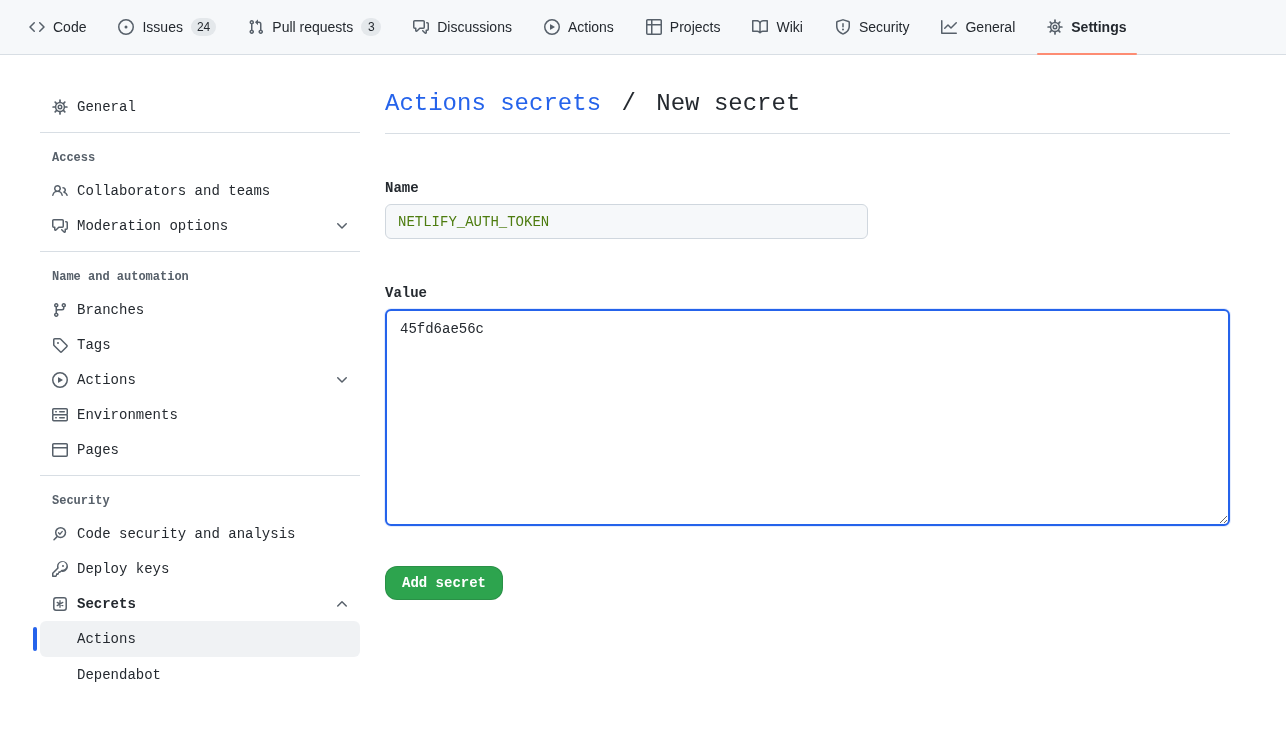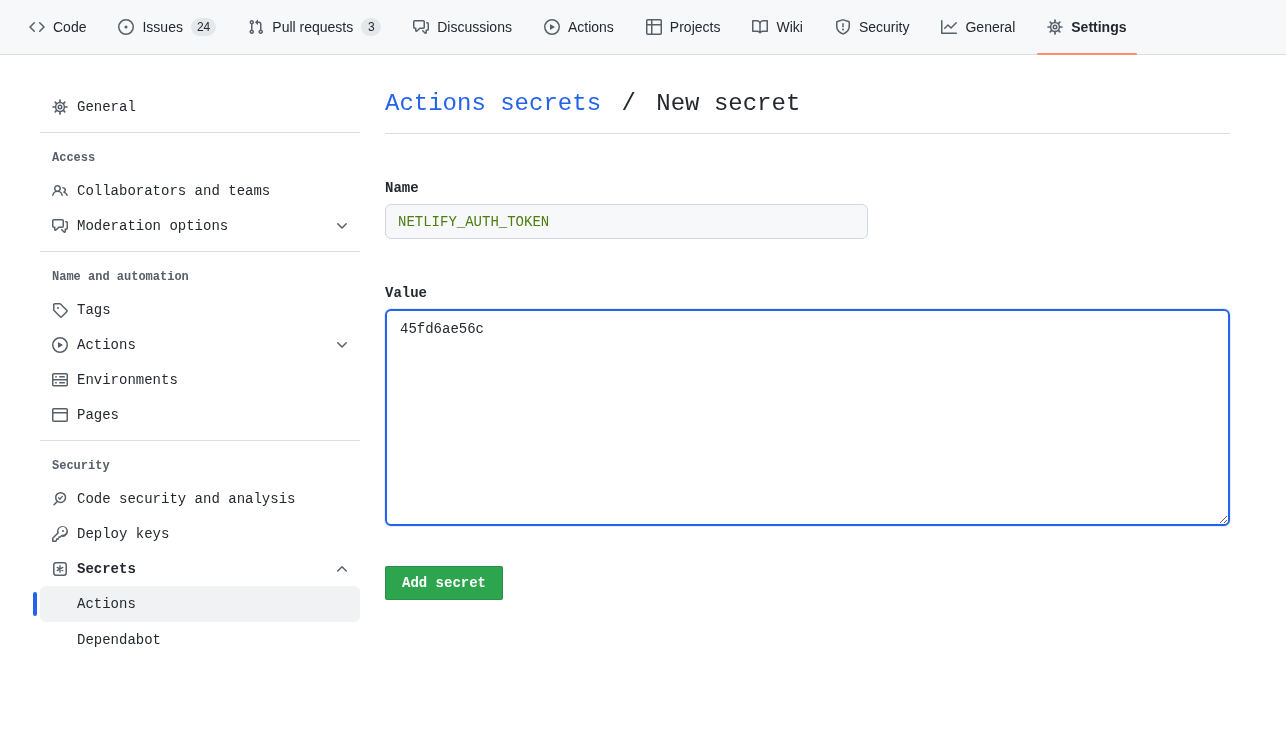--- a/index.html
+++ b/index.html
@@ -74,21 +74,21 @@
   .value-textarea {
     width:845px; height:217px; padding:10px 13px; font-size:14px;
     font-family:inherit; color:#24292f; background:#ffffff;
     border:2px solid #2563eb; border-radius:6px; outline:none;
     box-shadow:0 0 0 1px rgba(37,99,235,0.12); resize:both;
   }
   .btn-primary {
     margin-top:36px; background:#2da44e; color:#ffffff;
     font-weight:700; font-size:14px; font-family:inherit;
     padding:8px 16px; border:1px solid rgba(27,31,36,0.15);
-    border-radius:2px; cursor:pointer;
+    border-radius:12px; cursor:pointer;
   }
 </style>
 </head>
 <body>
 
 <nav class="topnav">
 
   <a class="tab">
     <span class="oi">
         <svg viewBox="0 0 16 16" width="16" height="16" fill="currentColor">
@@ -222,20 +222,28 @@
       <span class="oi chev">
           <svg viewBox="0 0 16 16" width="16" height="16" fill="currentColor">
             <path d="M12.78 5.22a.749.749 0 0 1 0 1.06l-4.25 4.25a.749.749 0 0 1-1.06 0L3.22 6.28a.749.749 0 1 1 1.06-1.06L8 8.939l3.72-3.719a.749.749 0 0 1 1.06 0Z"></path>
           </svg>
         </span>
     </a>
 
     <div class="divider"></div>
     <div class="section-header">Name and automation</div>
 
+    <a class="nav-item">
+      <span class="oi">
+          <svg viewBox="0 0 16 16" width="16" height="16" fill="currentColor">
+            <path d="M9.5 3.25a2.25 2.25 0 1 1 3 2.122V6A2.5 2.5 0 0 1 10 8.5H6a1 1 0 0 0-1 1v1.128a2.251 2.251 0 1 1-1.5 0V5.372a2.25 2.25 0 1 1 1.5 0v1.836A2.493 2.493 0 0 1 6 7h4a1 1 0 0 0 1-1v-.628A2.25 2.25 0 0 1 9.5 3.25Zm-6 0a.75.75 0 1 0 1.5 0 .75.75 0 0 0-1.5 0Zm8.25-.75a.75.75 0 1 0 0 1.5.75.75 0 0 0 0-1.5ZM4.25 12a.75.75 0 1 0 0 1.5.75.75 0 0 0 0-1.5Z"></path>
+          </svg>
+        </span>
+      <span>Branches</span>
+    </a>
 
     <a class="nav-item">
       <span class="oi">
           <svg viewBox="0 0 16 16" width="16" height="16" fill="currentColor">
             <path d="M1 7.775V2.75C1 1.784 1.784 1 2.75 1h5.025c.464 0 .91.184 1.238.513l6.25 6.25a1.75 1.75 0 0 1 0 2.474l-5.026 5.026a1.75 1.75 0 0 1-2.474 0l-6.25-6.25A1.752 1.752 0 0 1 1 7.775Zm1.5 0c0 .066.026.13.073.177l6.25 6.25a.25.25 0 0 0 .354 0l5.025-5.025a.25.25 0 0 0 0-.354l-6.25-6.25a.25.25 0 0 0-.177-.073H2.75a.25.25 0 0 0-.25.25ZM6 5a1 1 0 1 1 0 2 1 1 0 0 1 0-2Z"></path>
           </svg>
         </span>
       <span>Tags</span>
     </a>
 

